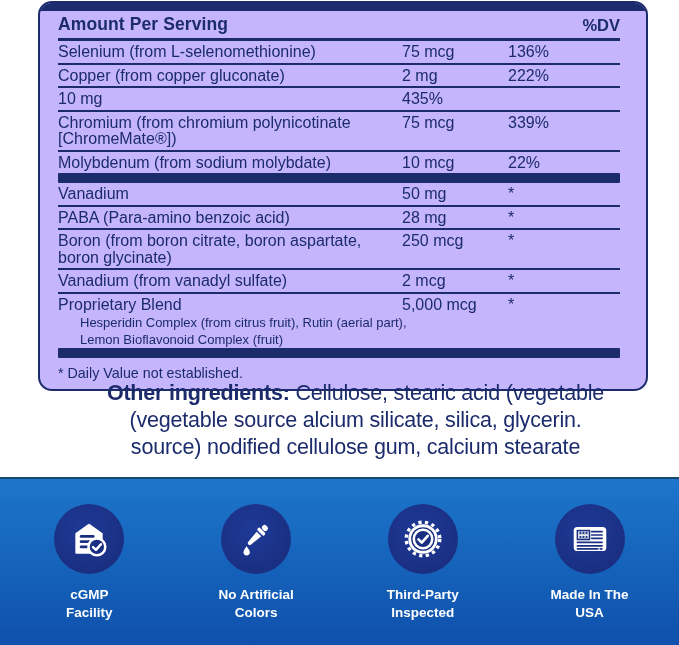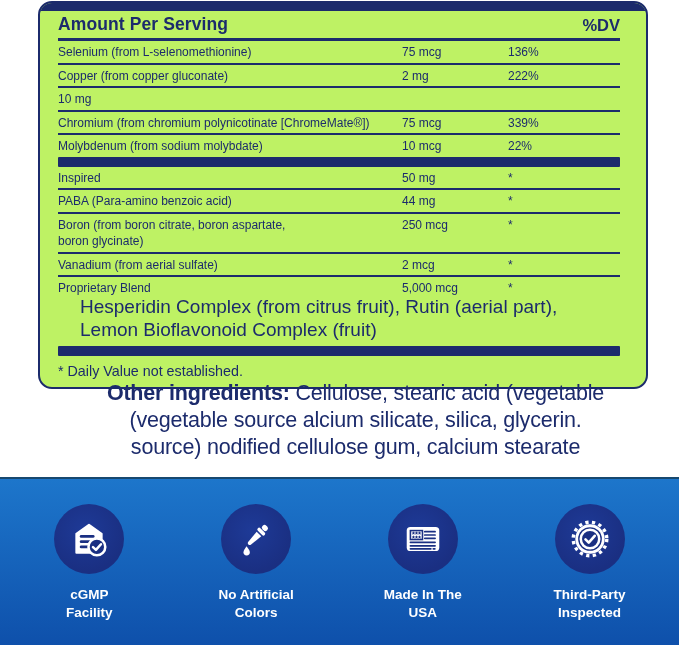--- a/index.html
+++ b/index.html
@@ -14,47 +14,47 @@
   body{
     position:relative;
     background:#fff;
     font-family:"Liberation Sans",sans-serif;
     color:var(--navy);
   }
 
   
   .card{
     position:absolute;left:38px;top:1px;width:610px;
-    background:#bef264;
+    background:#c4b5fd;
     border:2.5px solid var(--navy);
     border-radius:14px;
     overflow:hidden;
   }
   .top-bar{height:8px;background:var(--navy)}
   .inner{padding:0 26px 0 18px}
   .hdr{
     display:flex;justify-content:space-between;align-items:flex-end;
     padding:3px 0 3px;border-bottom:3px solid var(--navy);
     font-weight:bold;
   }
   .hdr-left{font-size:17.5px;letter-spacing:.1px}
   .hdr-right{font-size:16.5px}
   .row{
     display:grid;grid-template-columns:1fr 106px 112px;
     padding:3px 0 2px;
     border-bottom:2px solid var(--navy);
-    font-size:12px;line-height:16.5px;
+    font-size:16px;line-height:16.5px;
   }
   .row.no-sep{border-bottom:none}
   .row-name{white-space:pre-line;padding-right:6px}
   .row-amt,.row-dv{text-align:left;align-self:start}
   .thick-bar{height:10px;background:var(--navy);border-radius:1px}
-  .sub-line{font-size:19px;line-height:16.5px;padding-left:22px}
-  .sub-line + .sub-line{margin-top:7px}
-  .prop-block{padding-bottom:7px}
+  .sub-line{font-size:13px;line-height:16.5px;padding-left:22px}
+  .sub-line + .sub-line{}
+  .prop-block{padding-bottom:0}
   .footnote{font-size:14.3px;padding:7px 0 8px}
 
   
   .other-ing{
     position:absolute;left:0;top:380px;width:679px;
     text-align:center;
     font-size:21.5px;line-height:1.26;letter-spacing:-.2px;
     color:var(--navy);
     padding-left:32px;
   }
@@ -97,52 +97,53 @@
       <span class="row-amt">75 mcg</span>
       <span class="row-dv">136%</span>
     </div>
     <div class="row">
       <span class="row-name">Copper (from copper gluconate)</span>
       <span class="row-amt">2 mg</span>
       <span class="row-dv">222%</span>
     </div>
     <div class="row">
       <span class="row-amt">10 mg</span>
+      <span class="row-dv">435%</span>
     </div>
     <div class="row">
       <span class="row-name">Chromium (from chromium polynicotinate [ChromeMate®])</span>
       <span class="row-amt">75 mcg</span>
       <span class="row-dv">339%</span>
     </div>
     <div class="row no-sep">
       <span class="row-name">Molybdenum (from sodium molybdate)</span>
       <span class="row-amt">10 mcg</span>
       <span class="row-dv">22%</span>
     </div>
 
     <div class="thick-bar"></div>
 
     <div class="row">
-      <span class="row-name">Inspired</span>
+      <span class="row-name">Vanadium</span>
       <span class="row-amt">50 mg</span>
       <span class="row-dv">*</span>
     </div>
     <div class="row">
       <span class="row-name">PABA (Para-amino benzoic acid)</span>
-      <span class="row-amt">44 mg</span>
+      <span class="row-amt">28 mg</span>
       <span class="row-dv">*</span>
     </div>
     <div class="row">
       <span class="row-name">Boron (from boron citrate, boron aspartate,
 boron glycinate)</span>
       <span class="row-amt">250 mcg</span>
       <span class="row-dv">*</span>
     </div>
     <div class="row">
-      <span class="row-name">Vanadium (from aerial sulfate)</span>
+      <span class="row-name">Vanadium (from vanadyl sulfate)</span>
       <span class="row-amt">2 mcg</span>
       <span class="row-dv">*</span>
     </div>
 
     <div class="prop-block">
       <div class="row no-sep">
         <span class="row-name">Proprietary Blend</span>
         <span class="row-amt">5,000 mcg</span>
         <span class="row-dv">*</span>
       </div>
@@ -189,20 +190,34 @@
           <rect x="15.4" y="9.2" width="9.2" height="3.4" rx="1.7"></rect>
           <path d="M16.9 14 h6.2 l-1.3 12.8 a1.85 1.85 0 0 1 -3.6 0 Z"></path>
         </g>
         <path d="M11 27 c-1.9 2.7 -2.9 4.2 -2.9 5.7 a3 3 0 0 0 6 0 c0 -1.5 -1 -3 -3.1 -5.7 Z" fill="#fff"></path>
       </svg>
     </div>
     <div class="badge-label">No Artificial
 Colors</div>
   </div>
 
+
+  <div class="badge">
+    <div class="badge-circle">
+      <svg width="42" height="42" viewBox="0 0 40 40">
+        <circle cx="20" cy="20" r="16" fill="none" stroke="#fff" stroke-width="3.2" stroke-dasharray="3.1 3.3"></circle>
+        <circle cx="20" cy="20" r="14" fill="#fff"></circle>
+        <circle cx="20" cy="20" r="11.3" fill="#1a2f82"></circle>
+        <circle cx="20" cy="20" r="8.8" fill="none" stroke="#fff" stroke-width="2.4"></circle>
+        <path d="M15.7 20.4 l3.1 3.1 5.7 -6.5" stroke="#fff" stroke-width="2.5" fill="none" stroke-linecap="round" stroke-linejoin="round"></path>
+      </svg>
+    </div>
+    <div class="badge-label">Third-Party
+Inspected</div>
+  </div>
 
   <div class="badge">
     <div class="badge-circle">
       <svg width="42" height="42" viewBox="0 0 40 40">
         <defs>
           <path id="st" d="M0 -1.7 L0.5 -0.55 1.7 -0.45 0.8 0.35 1.05 1.55 0 0.95 -1.05 1.55 -0.8 0.35 -1.7 -0.45 -0.5 -0.55 Z" fill="#1a2f82"></path>
         </defs>
         <rect x="4.5" y="8.5" width="31" height="23" rx="3.5" fill="#fff"></rect>
         <rect x="8" y="12" width="11.5" height="8.5" fill="none" stroke="#1a2f82" stroke-width="1.5"></rect>
         <use href="#st" x="10.9" y="14.3"></use>
@@ -219,27 +234,13 @@
           <line x1="8" y1="26.5" x2="31.5" y2="26.5"></line>
           <line x1="8" y1="29.4" x2="27.5" y2="29.4"></line>
           <line x1="29.8" y1="29.4" x2="31.3" y2="29.4"></line>
         </g>
       </svg>
     </div>
     <div class="badge-label">Made In The
 USA</div>
   </div>
 
-  <div class="badge">
-    <div class="badge-circle">
-      <svg width="42" height="42" viewBox="0 0 40 40">
-        <circle cx="20" cy="20" r="16" fill="none" stroke="#fff" stroke-width="3.2" stroke-dasharray="3.1 3.3"></circle>
-        <circle cx="20" cy="20" r="14" fill="#fff"></circle>
-        <circle cx="20" cy="20" r="11.3" fill="#1a2f82"></circle>
-        <circle cx="20" cy="20" r="8.8" fill="none" stroke="#fff" stroke-width="2.4"></circle>
-        <path d="M15.7 20.4 l3.1 3.1 5.7 -6.5" stroke="#fff" stroke-width="2.5" fill="none" stroke-linecap="round" stroke-linejoin="round"></path>
-      </svg>
-    </div>
-    <div class="badge-label">Third-Party
-Inspected</div>
-  </div>
-
 </div>
 
 </body></html>

